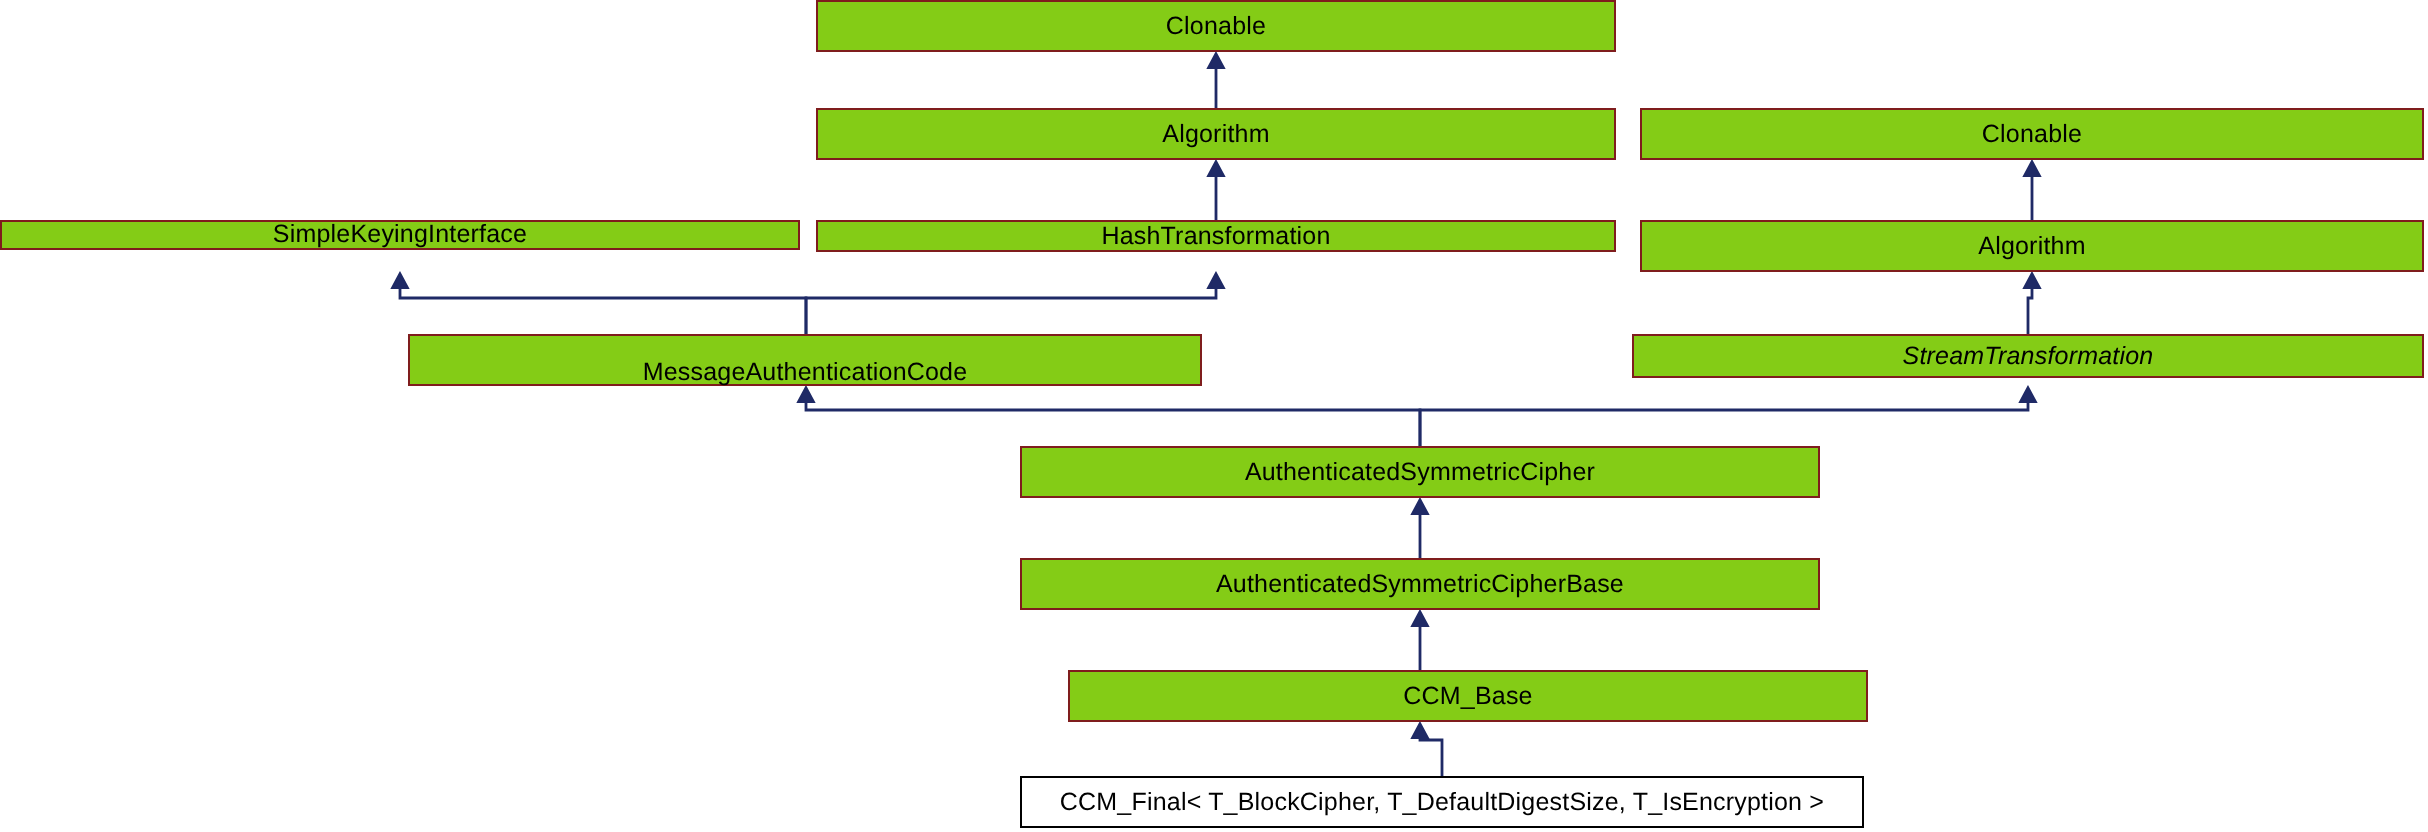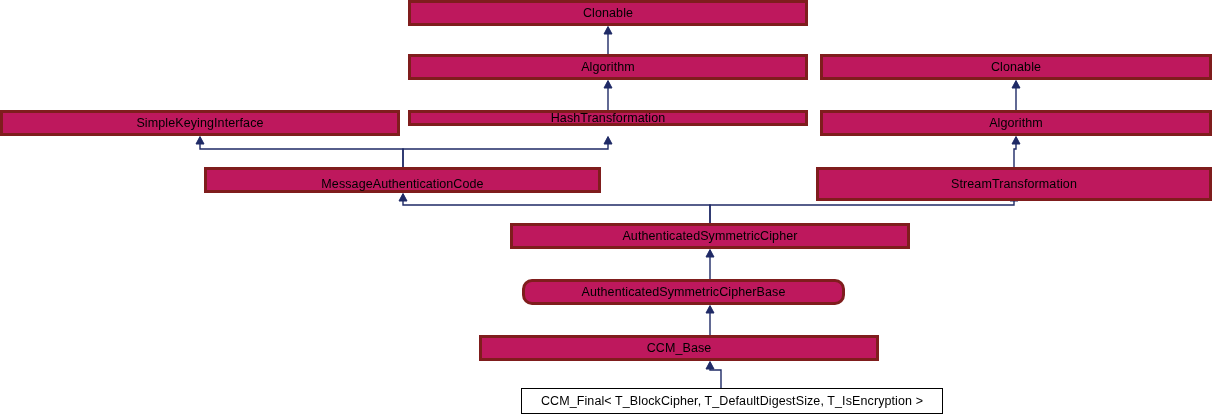--- a/index.html
+++ b/index.html
@@ -7,22 +7,22 @@
     position:relative;
     width:1214px;
     height:416px;
     background:#ffffff;
     font-family:"Liberation Sans", sans-serif;
     overflow:hidden;
   }
   .node{
     position:absolute;
     box-sizing:border-box;
-    background:#be185d;
-    border:3px solid #7f1d1d;
+    background:#84cc16;
+    border:1px solid #7f1d1d;
     color:#000000;
     font-size:12.5px;
     line-height:1;
     display:flex;
     align-items:center;
     justify-content:center;
     white-space:nowrap;
     letter-spacing:0.1px;
   }
   .node.current{
@@ -89,41 +89,41 @@
   <div id="nodes">
       <div class="node" style="left: 408px; top: 0px; width: 400px; height: 26px;">
         <span>Clonable</span>
       </div>
       <div class="node" style="left: 408px; top: 54px; width: 400px; height: 26px;">
         <span>Algorithm</span>
       </div>
       <div class="node" style="left: 820px; top: 54px; width: 392px; height: 26px;">
         <span>Clonable</span>
       </div>
-      <div class="node" style="left: 0px; top: 110px; width: 400px; height: 26px; align-items: center;">
+      <div class="node" style="left: 0px; top: 110px; width: 400px; height: 15px; align-items: center;">
         <span>SimpleKeyingInterface</span>
       </div>
       <div class="node" style="left: 408px; top: 110px; width: 400px; height: 16px;">
         <span>HashTransformation</span>
       </div>
       <div class="node" style="left: 820px; top: 110px; width: 392px; height: 26px;">
         <span>Algorithm</span>
       </div>
       <div class="node" style="left: 204px; top: 167px; width: 397px; height: 26px; align-items: flex-end;">
         <span>MessageAuthenticationCode</span>
       </div>
-      <div class="node" style="left: 816px; top: 167px; width: 396px; height: 34px;">
+      <div class="node" style="left: 816px; top: 167px; width: 396px; height: 22px; font-style: italic;">
         <span>StreamTransformation</span>
       </div>
       <div class="node" style="left: 510px; top: 223px; width: 400px; height: 26px; text-align: right;">
         <span>AuthenticatedSymmetricCipher</span>
       </div>
-      <div class="node" style="left: 522px; top: 279px; width: 323px; height: 26px; border-radius: 10px;">
+      <div class="node" style="left: 510px; top: 279px; width: 400px; height: 26px;">
         <span>AuthenticatedSymmetricCipherBase</span>
       </div>
-      <div class="node" style="left: 479px; top: 335px; width: 400px; height: 26px;">
+      <div class="node" style="left: 534px; top: 335px; width: 400px; height: 26px;">
         <span>CCM_Base</span>
       </div>
-      <div class="node current" style="left: 510px; top: 388px; width: 422px; height: 26px; margin-left: 11px;">
+      <div class="node current" style="left: 510px; top: 388px; width: 422px; height: 26px;">
         <span>CCM_Final&lt; T_BlockCipher, T_DefaultDigestSize, T_IsEncryption &gt;</span>
       </div>
     </div>
 </div>
 
 </body></html>

